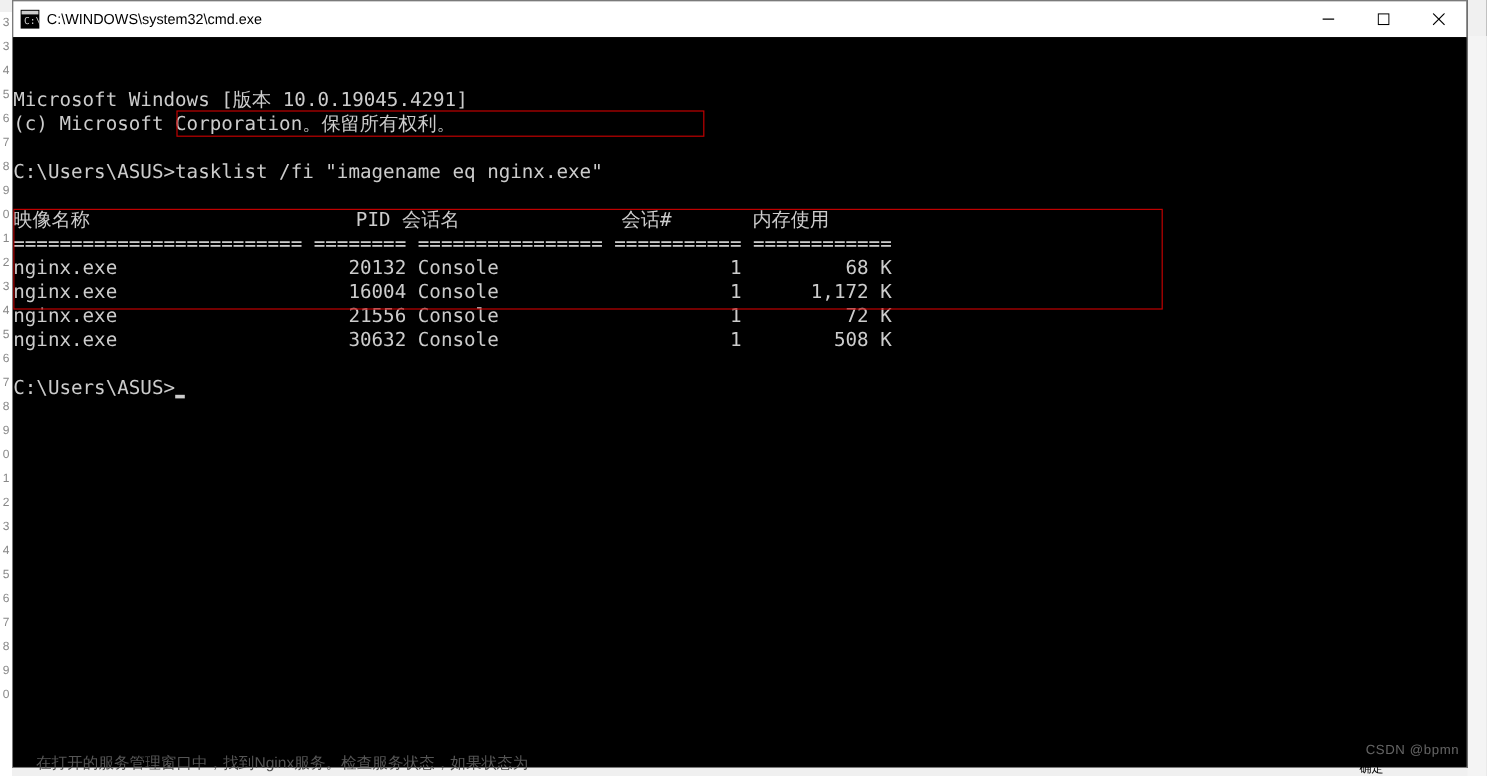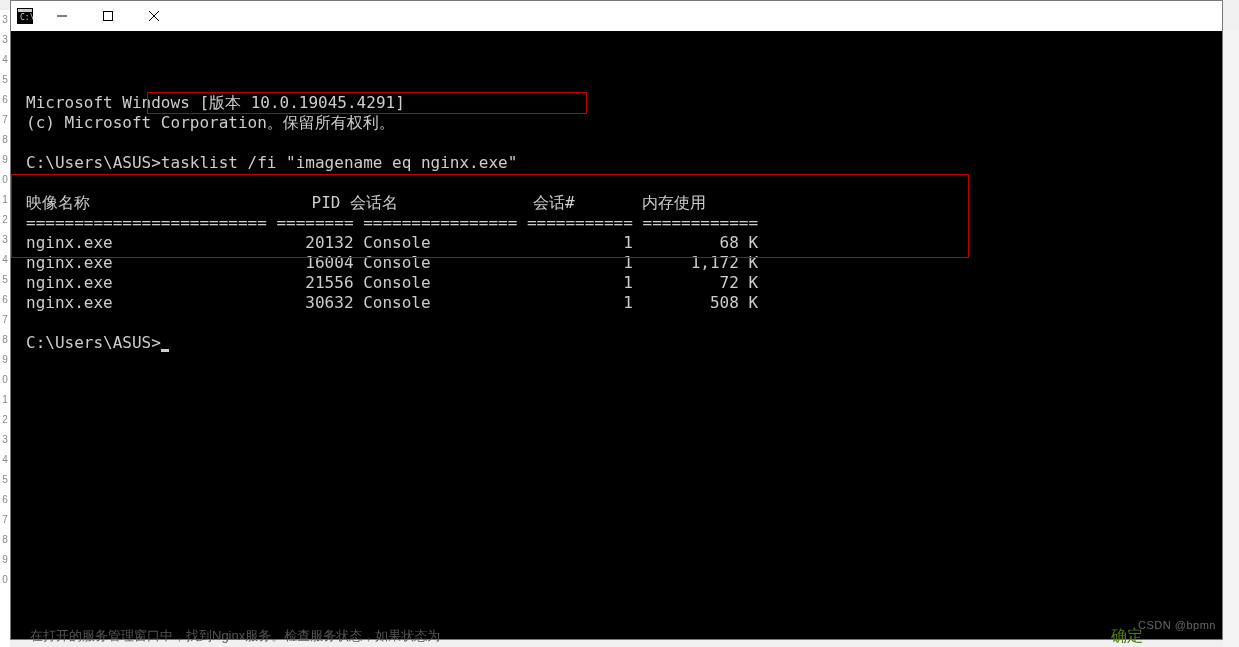--- a/index.html
+++ b/index.html
@@ -47,21 +47,21 @@
     background: #000;
     color: #cccccc;
     font-family: "NSimSun","SimSun","Consolas",monospace;
     font-size: 16px;
     line-height: 20px;
     padding: 2px 0 0 0;
     white-space: pre;
     position: relative;
     overflow: hidden;
   }
-  .terminal-inner { position: relative; padding-left: 15px; margin-top: 20px; }
+  .terminal-inner { position: relative; padding-left: 0; }
   .hl-cmd {
     position: absolute;
     border: 1px solid #c00000;
     pointer-events: none;
   }
   .cursor {
     display: inline-block;
     width: 8px; height: 3px;
     background: #cccccc;
     vertical-align: bottom;
@@ -93,23 +93,23 @@
   }
   .bg-text {
     position: absolute;
     left: 30px; bottom: 2px;
     font-size: 13px;
     color: #555;
     font-family: Liberation Sans, sans-serif;
   }
   .bg-btn {
     position: absolute;
-    right: 96px; bottom: 0;
-    font-size: 16px;
-    color: #4d7c0f;
+    right: 86px; bottom: 0;
+    font-size: 10px;
+    color: #000000;
   }
 </style>
 </head>
 <body>
 
 <div class="left-gutter" id="gutter">3
 
 
 
 
@@ -146,20 +146,21 @@
 
 <div class="window">
   <div class="titlebar">
     <span class="icon">
       <svg width="16" height="16" viewBox="0 0 16 16">
         <rect x="0" y="0" width="16" height="16" fill="#000"></rect>
         <rect x="1" y="1" width="14" height="3" fill="#ccc"></rect>
         <text x="3" y="12" font-size="8" fill="#ccc" font-family="monospace">C:\</text>
       </svg>
     </span>
+    <span class="title">C:\WINDOWS\system32\cmd.exe</span>
     <div class="winbtn">
       <svg width="10" height="10">
           <line x1="0" y1="5" x2="10" y2="5" stroke="#000" stroke-width="1"></line>
         </svg>
     </div>
     <div class="winbtn">
       <svg width="10" height="10">
           <rect x="0.5" y="0.5" width="9" height="9" fill="none" stroke="#000" stroke-width="1"></rect>
         </svg>
     </div>

